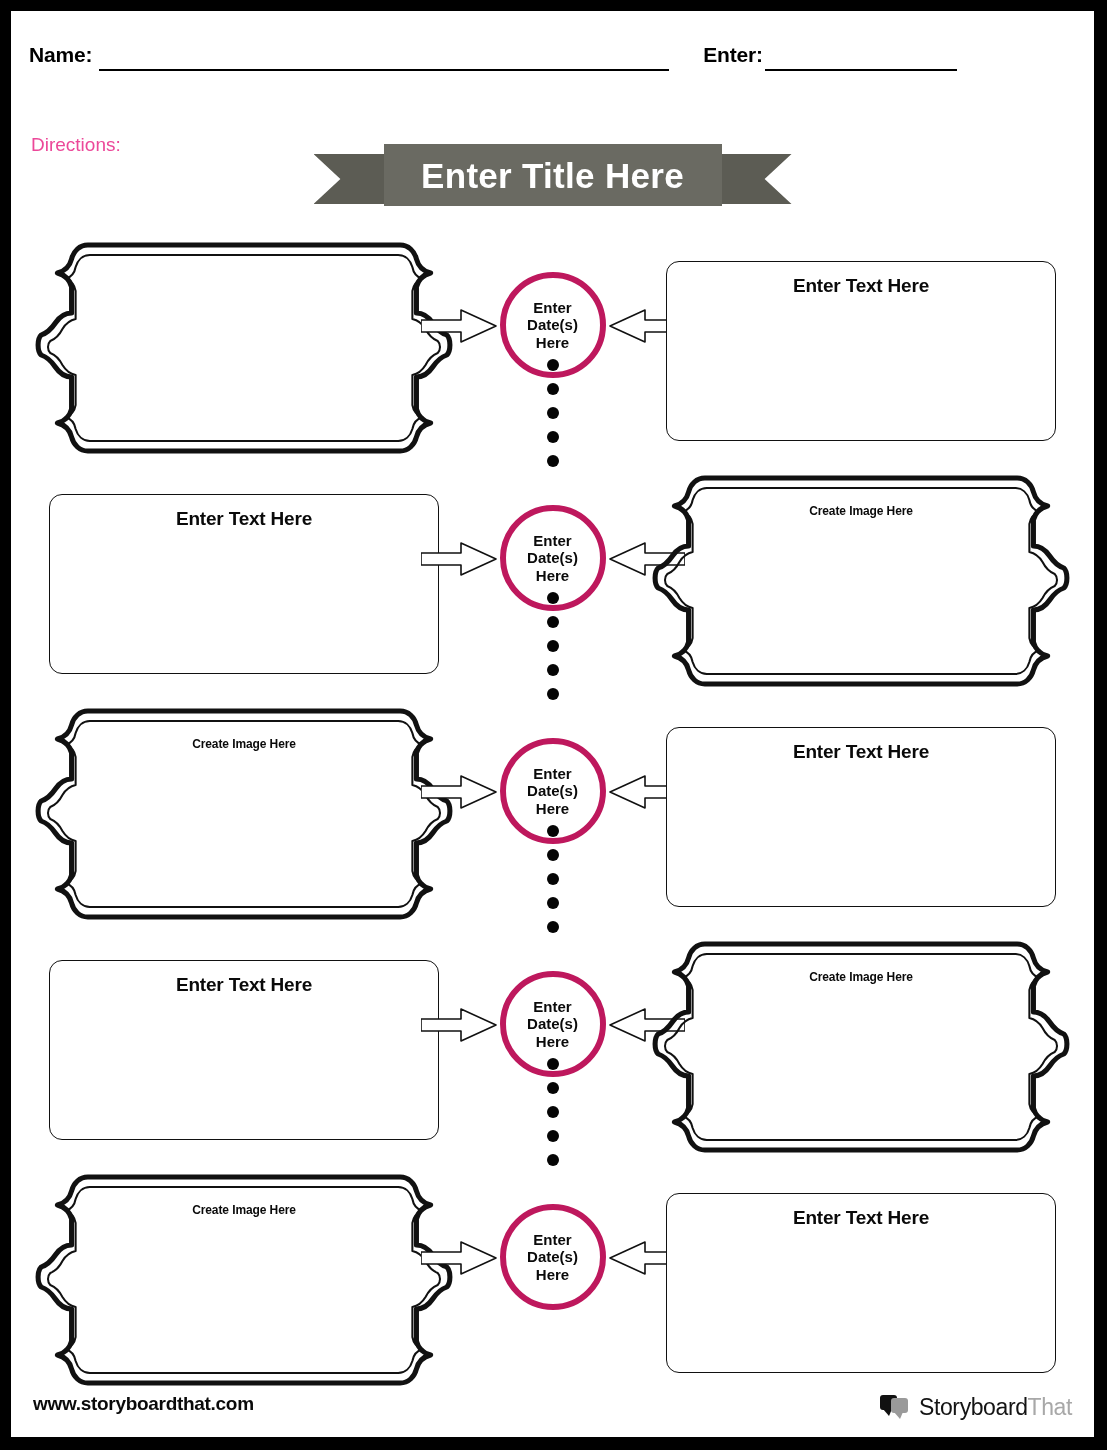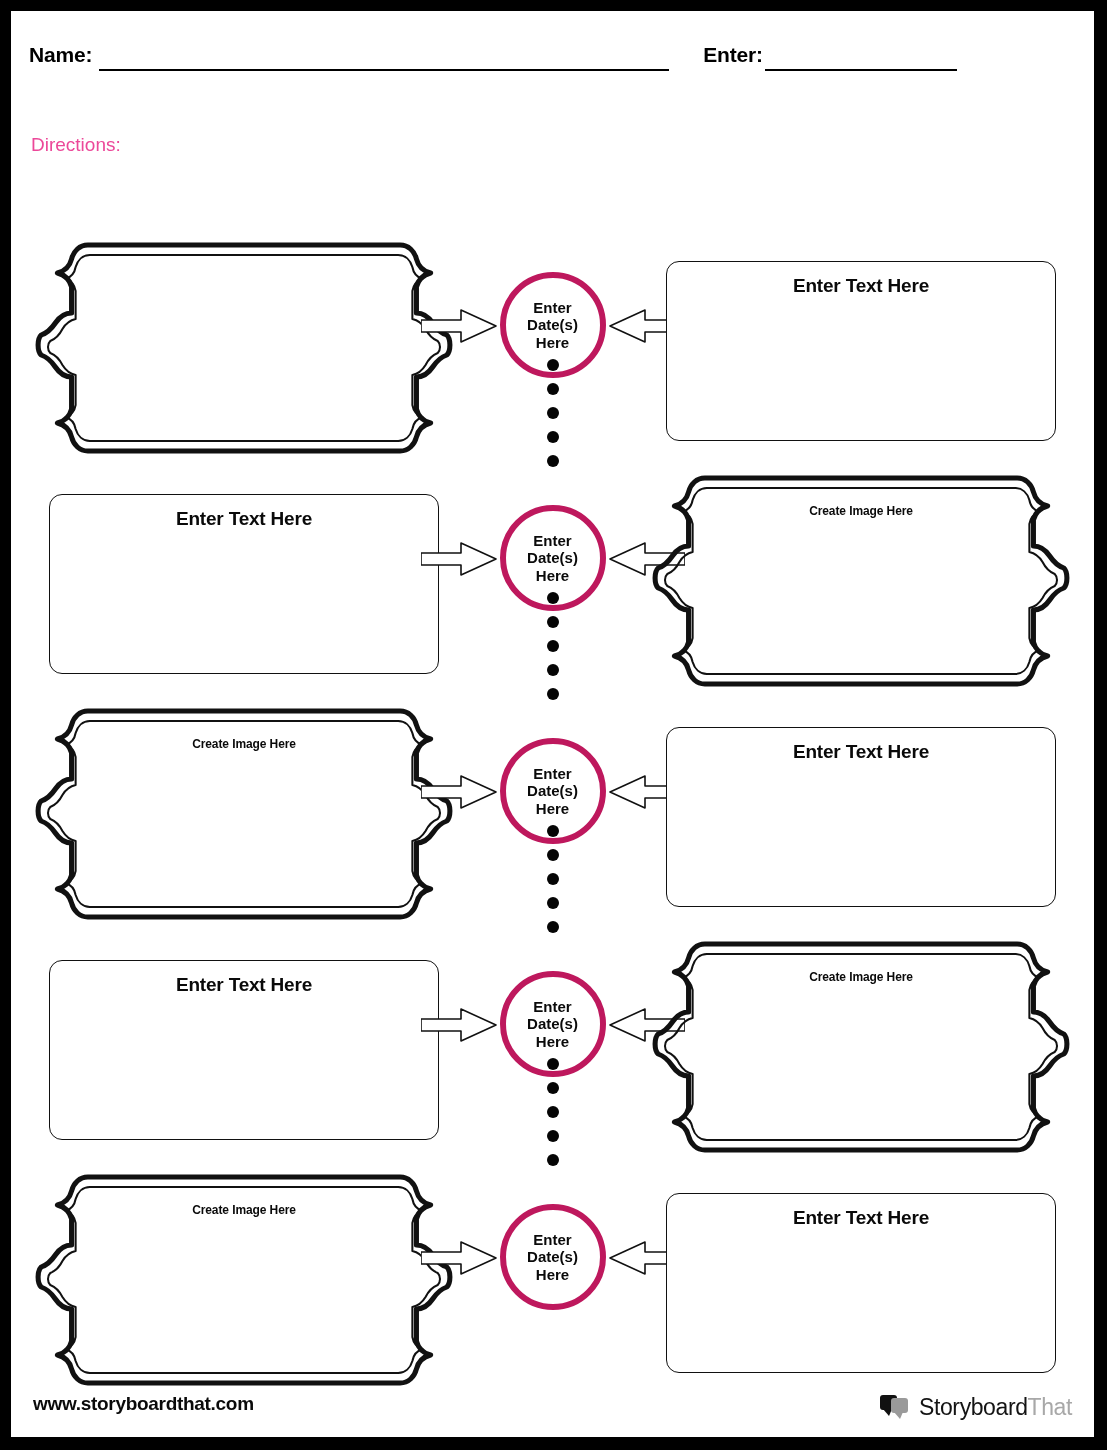--- a/index.html
+++ b/index.html
@@ -286,20 +286,31 @@
     <div class="hdr">
       <span class="hdr-label">Name:</span>
       <span class="rule rule-name"></span>
       <span class="hdr-gap"></span>
       <span class="hdr-label">Enter:</span>
       <span class="rule rule-date"></span>
     </div>
 
     <div class="directions">Directions:</div>
 
+    <div class="ribbon-wrap">
+      <div class="ribbon">
+        <div class="ribbon-tail left"></div>
+        <div class="ribbon-tail right"></div>
+        <div class="ribbon-fold left"></div>
+        <div class="ribbon-fold right"></div>
+        <div class="ribbon-band">
+          <span class="ribbon-text">Enter Title Here</span>
+        </div>
+      </div>
+    </div>
 
     <div id="rows-host">
         <div class="row" style="top:228px">
     <div class="cell left">
             <div class="ornate">
 <svg viewBox="0 0 420 218" preserveAspectRatio="none" xmlns="http://www.w3.org/2000/svg">
   <g fill="none" stroke="#111" stroke-width="5" stroke-linejoin="round" stroke-linecap="round">
     <path d="M56 6 H364
              C372 6 378 12 380 20
              C382 28 386 32 394 34

